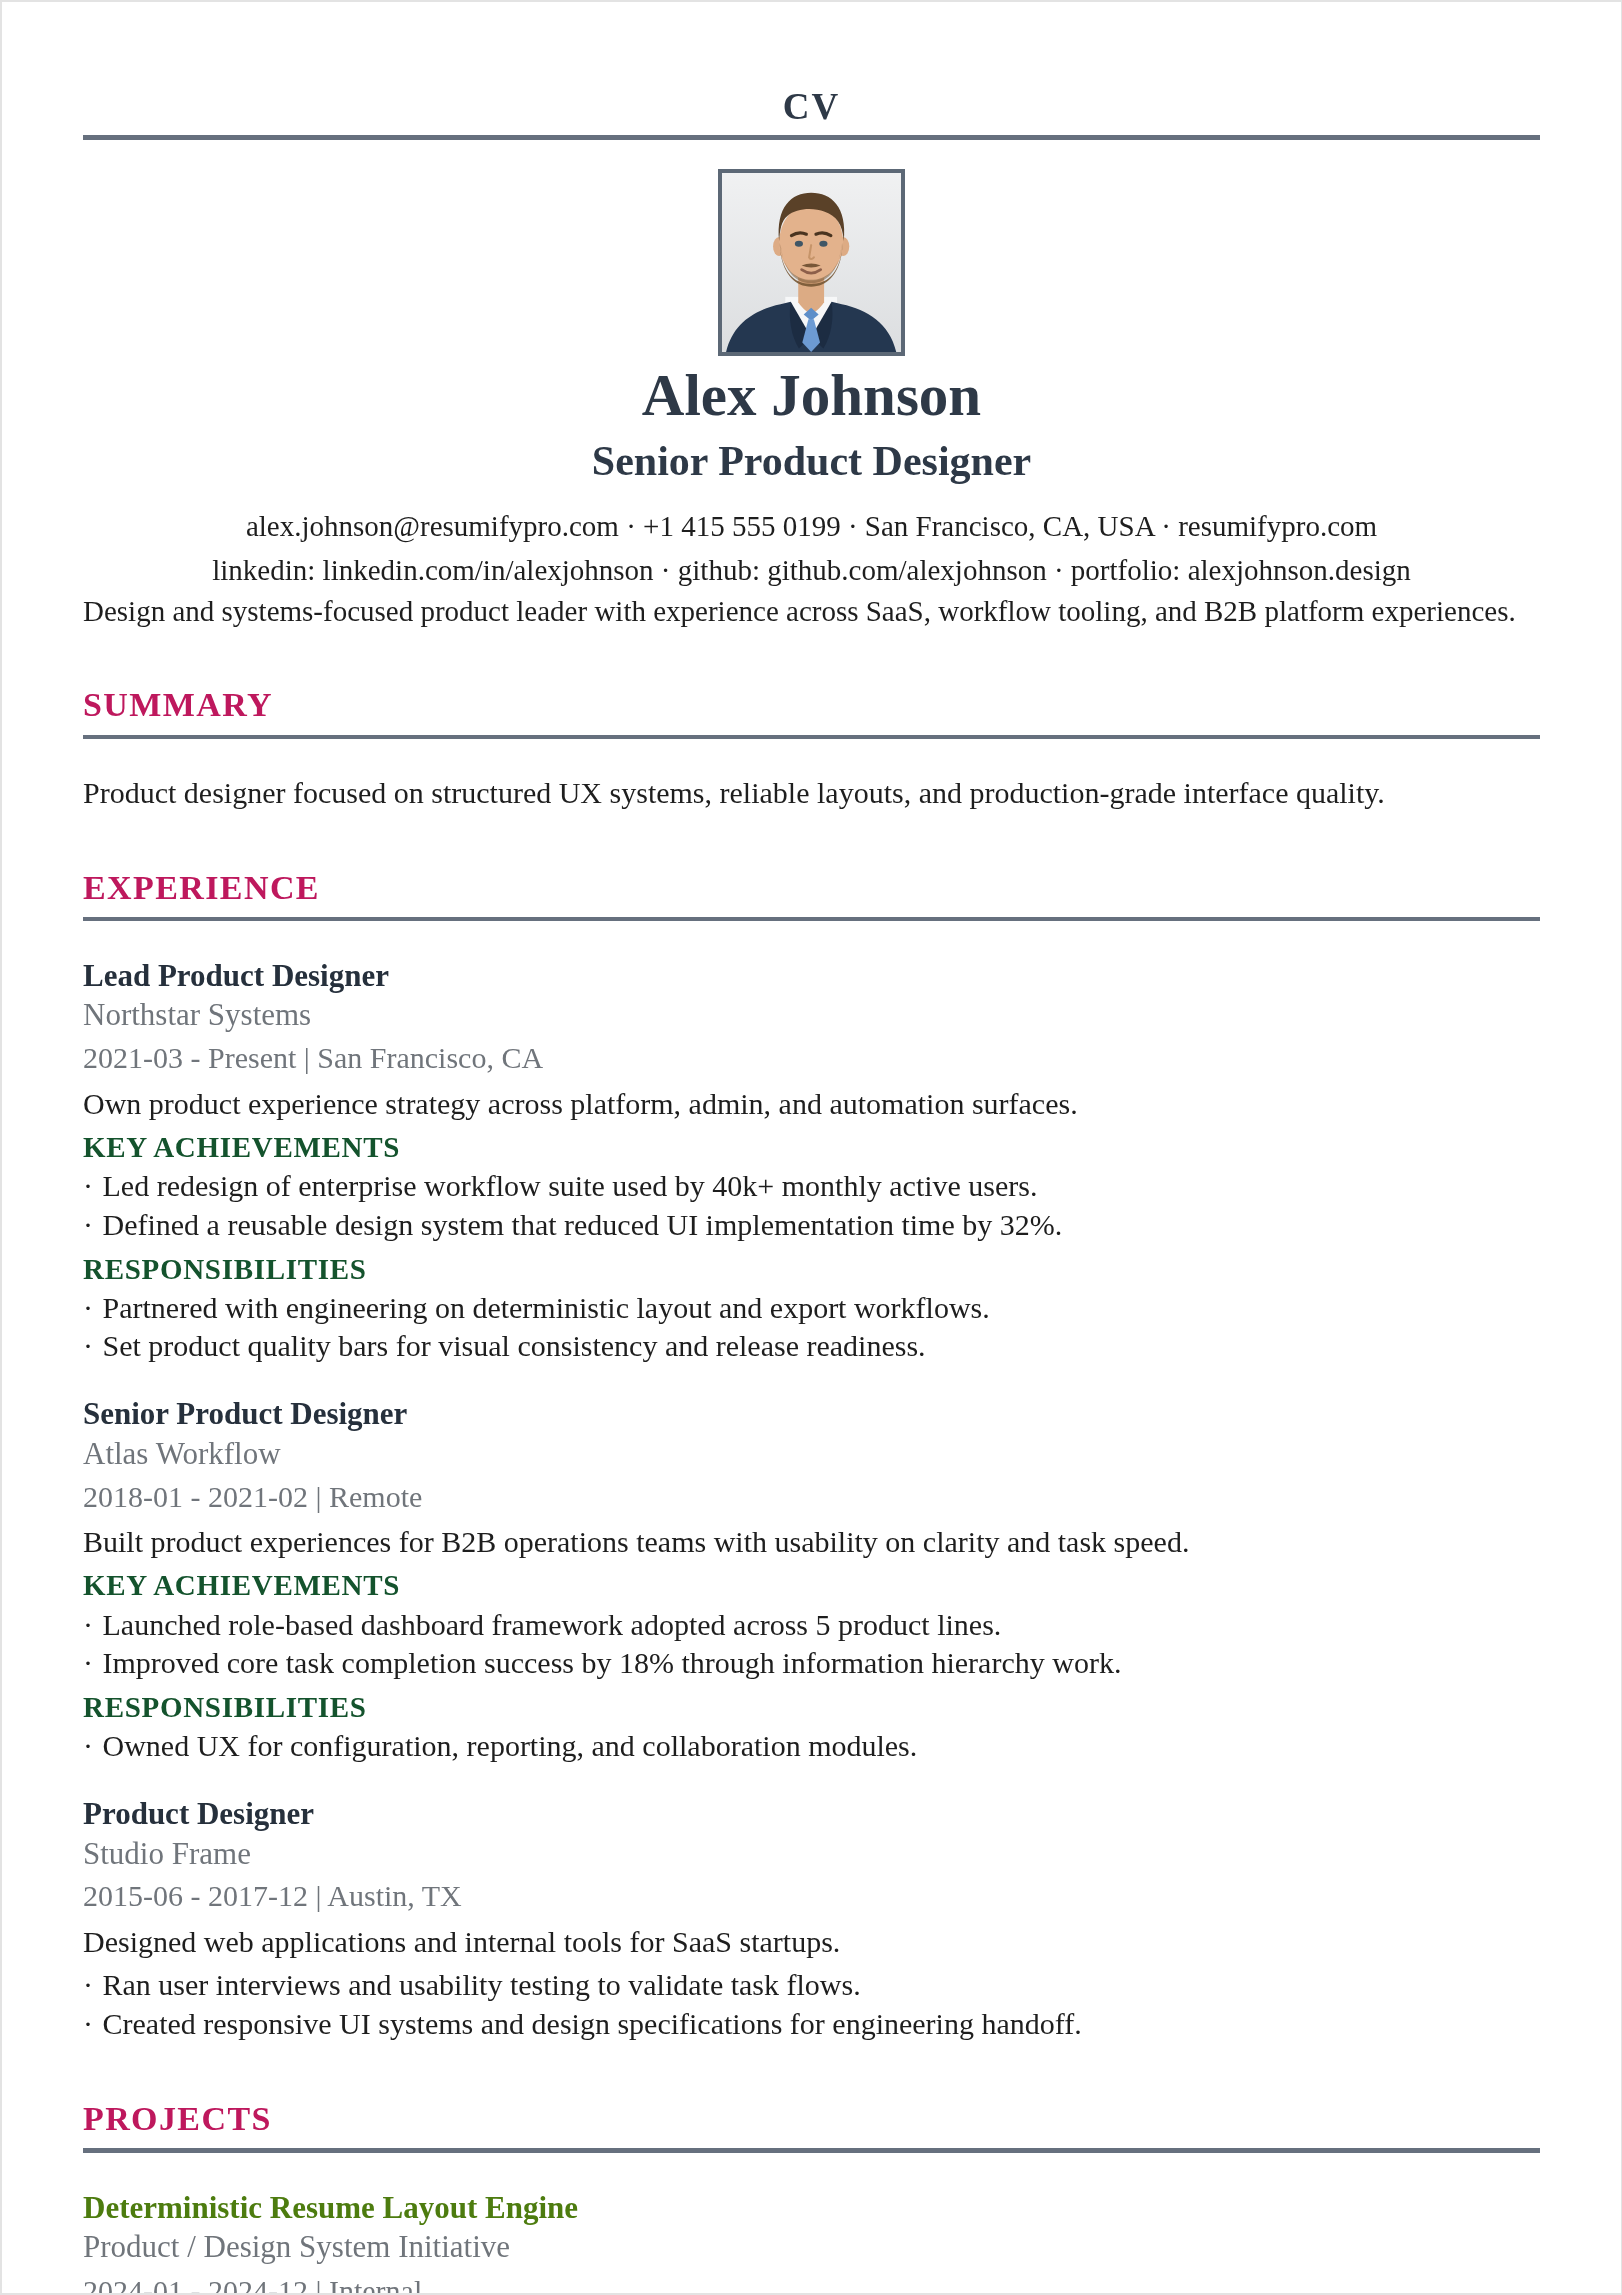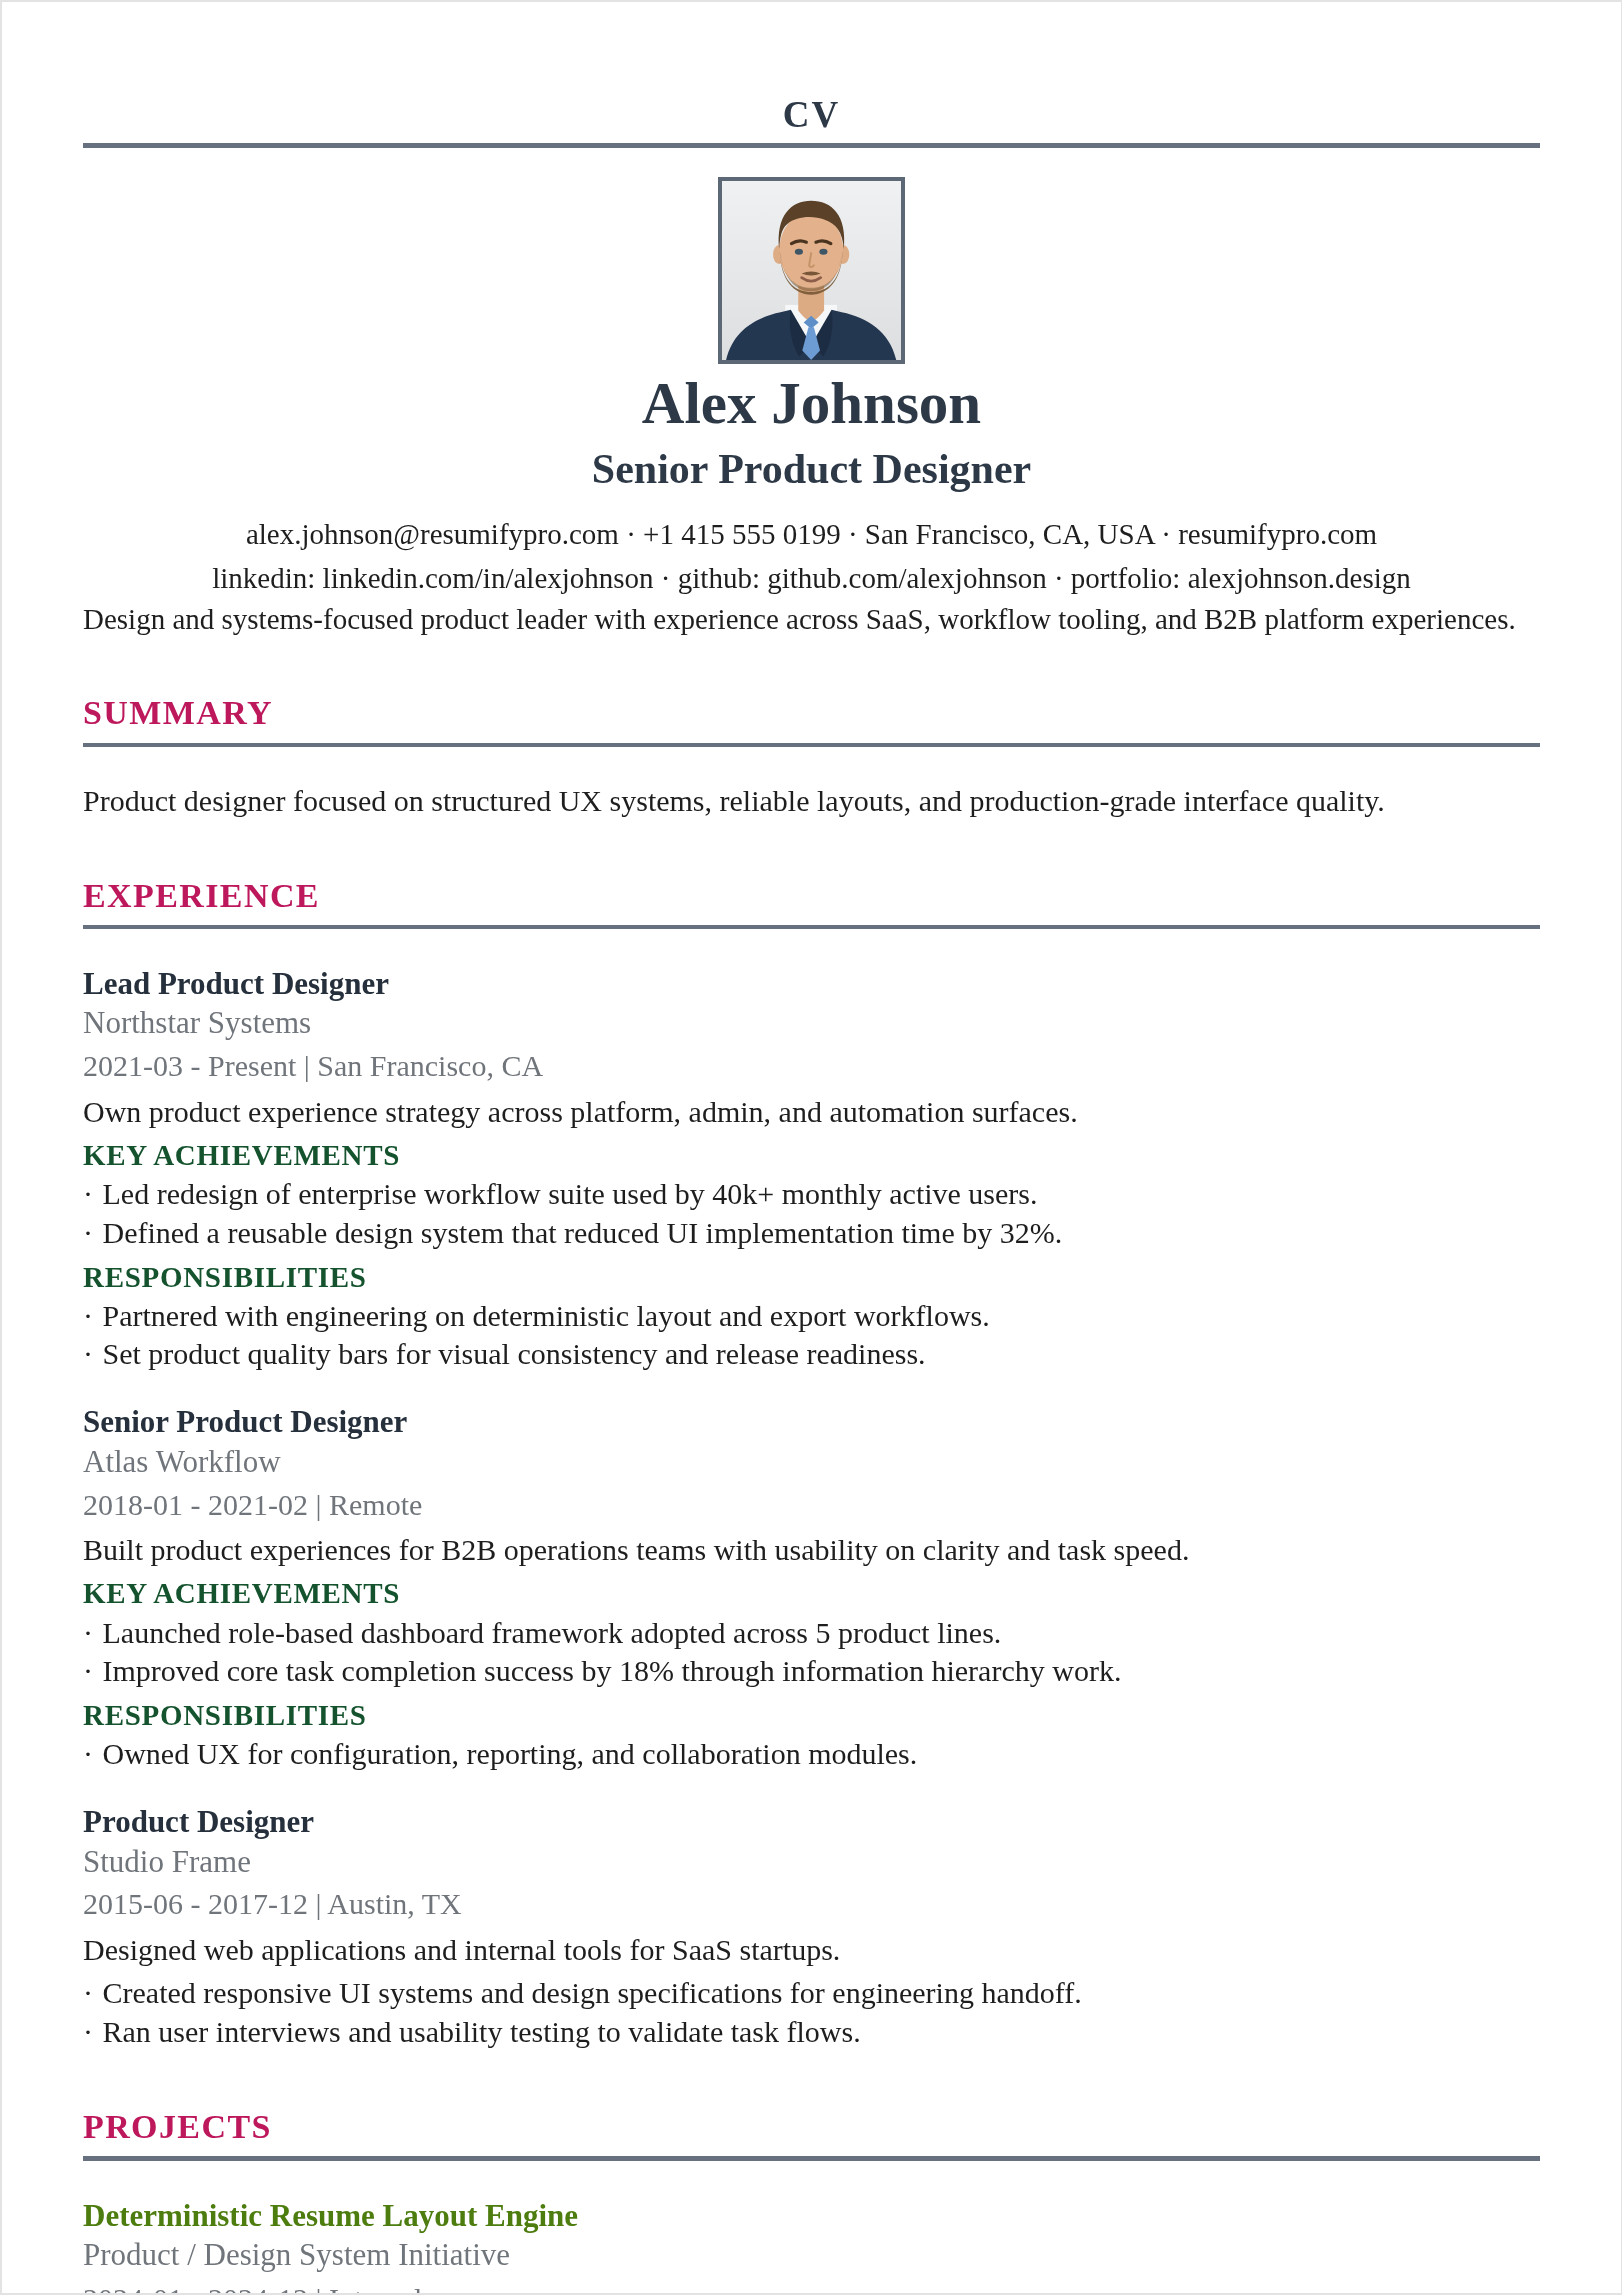--- a/index.html
+++ b/index.html
@@ -2,21 +2,21 @@
 <html style="font-size:11px"><head>
 <meta charset="utf-8">
 <style>
   html,body{margin:0;padding:0;background:#ffffff;}
   .page{
     position:relative;
     width:1623px;height:2295px;
     box-sizing:border-box;
     background:#ffffff;
     border:2.7px solid #e3e3e3;
-    padding:8px 81px;
+    padding:0 81px;
     overflow:hidden;
     font-family:"Liberation Serif","DejaVu Serif",serif;
     color:#1e1e1e;
   }
   
   .doc-title{
     margin:86px 0 0 0;
     font-size:37px;line-height:1;font-weight:bold;
     letter-spacing:2px;color:#2e3947;text-align:center;
   }
@@ -175,22 +175,22 @@
       </div>
     </div>
 
     <div class="job">
       <p class="job-role">Product Designer</p>
       <p class="job-company">Studio Frame</p>
       <p class="job-meta">2015-06 - 2017-12 | Austin, TX</p>
       <p class="job-summary">Designed web applications and internal tools for SaaS startups.</p>
       <div class="group">
 
+        <p class="bullet"><span class="bm">·</span><span>Ran user interviews and usability testing to validate task flows.</span></p>
         <p class="bullet"><span class="bm">·</span><span>Created responsive UI systems and design specifications for engineering handoff.</span></p>
-        <p class="bullet"><span class="bm">·</span><span>Ran user interviews and usability testing to validate task flows.</span></p>
       </div>
     </div>
   </div>
 
   <div class="section">
     <h4 class="section-heading">PROJECTS</h4>
     <div class="rule"></div>
     <div class="project">
       <p class="project-name">Deterministic Resume Layout Engine</p>
       <p class="project-subtitle">Product / Design System Initiative</p>

